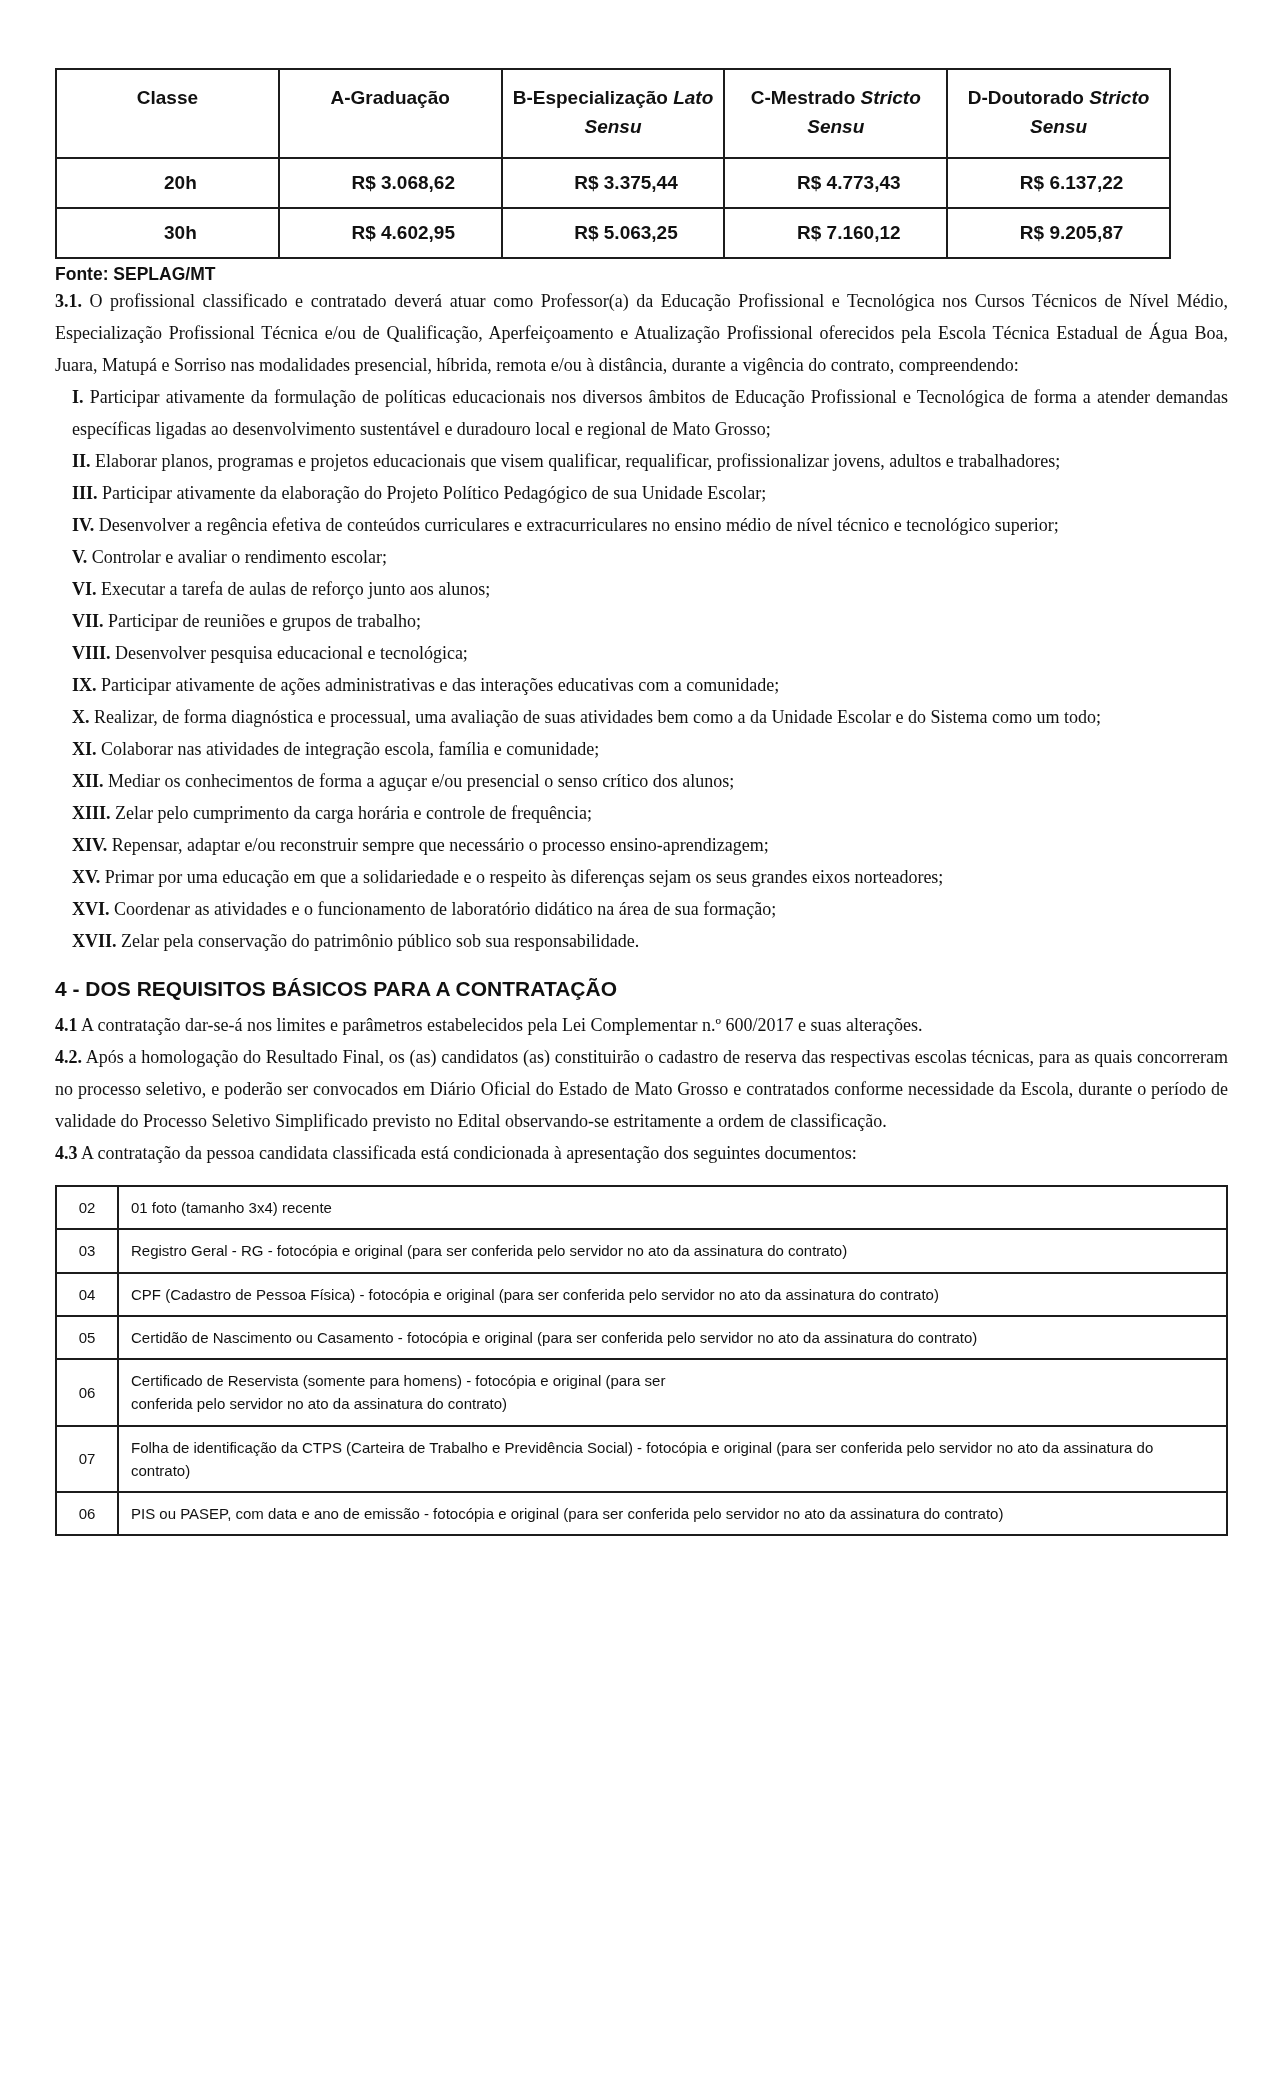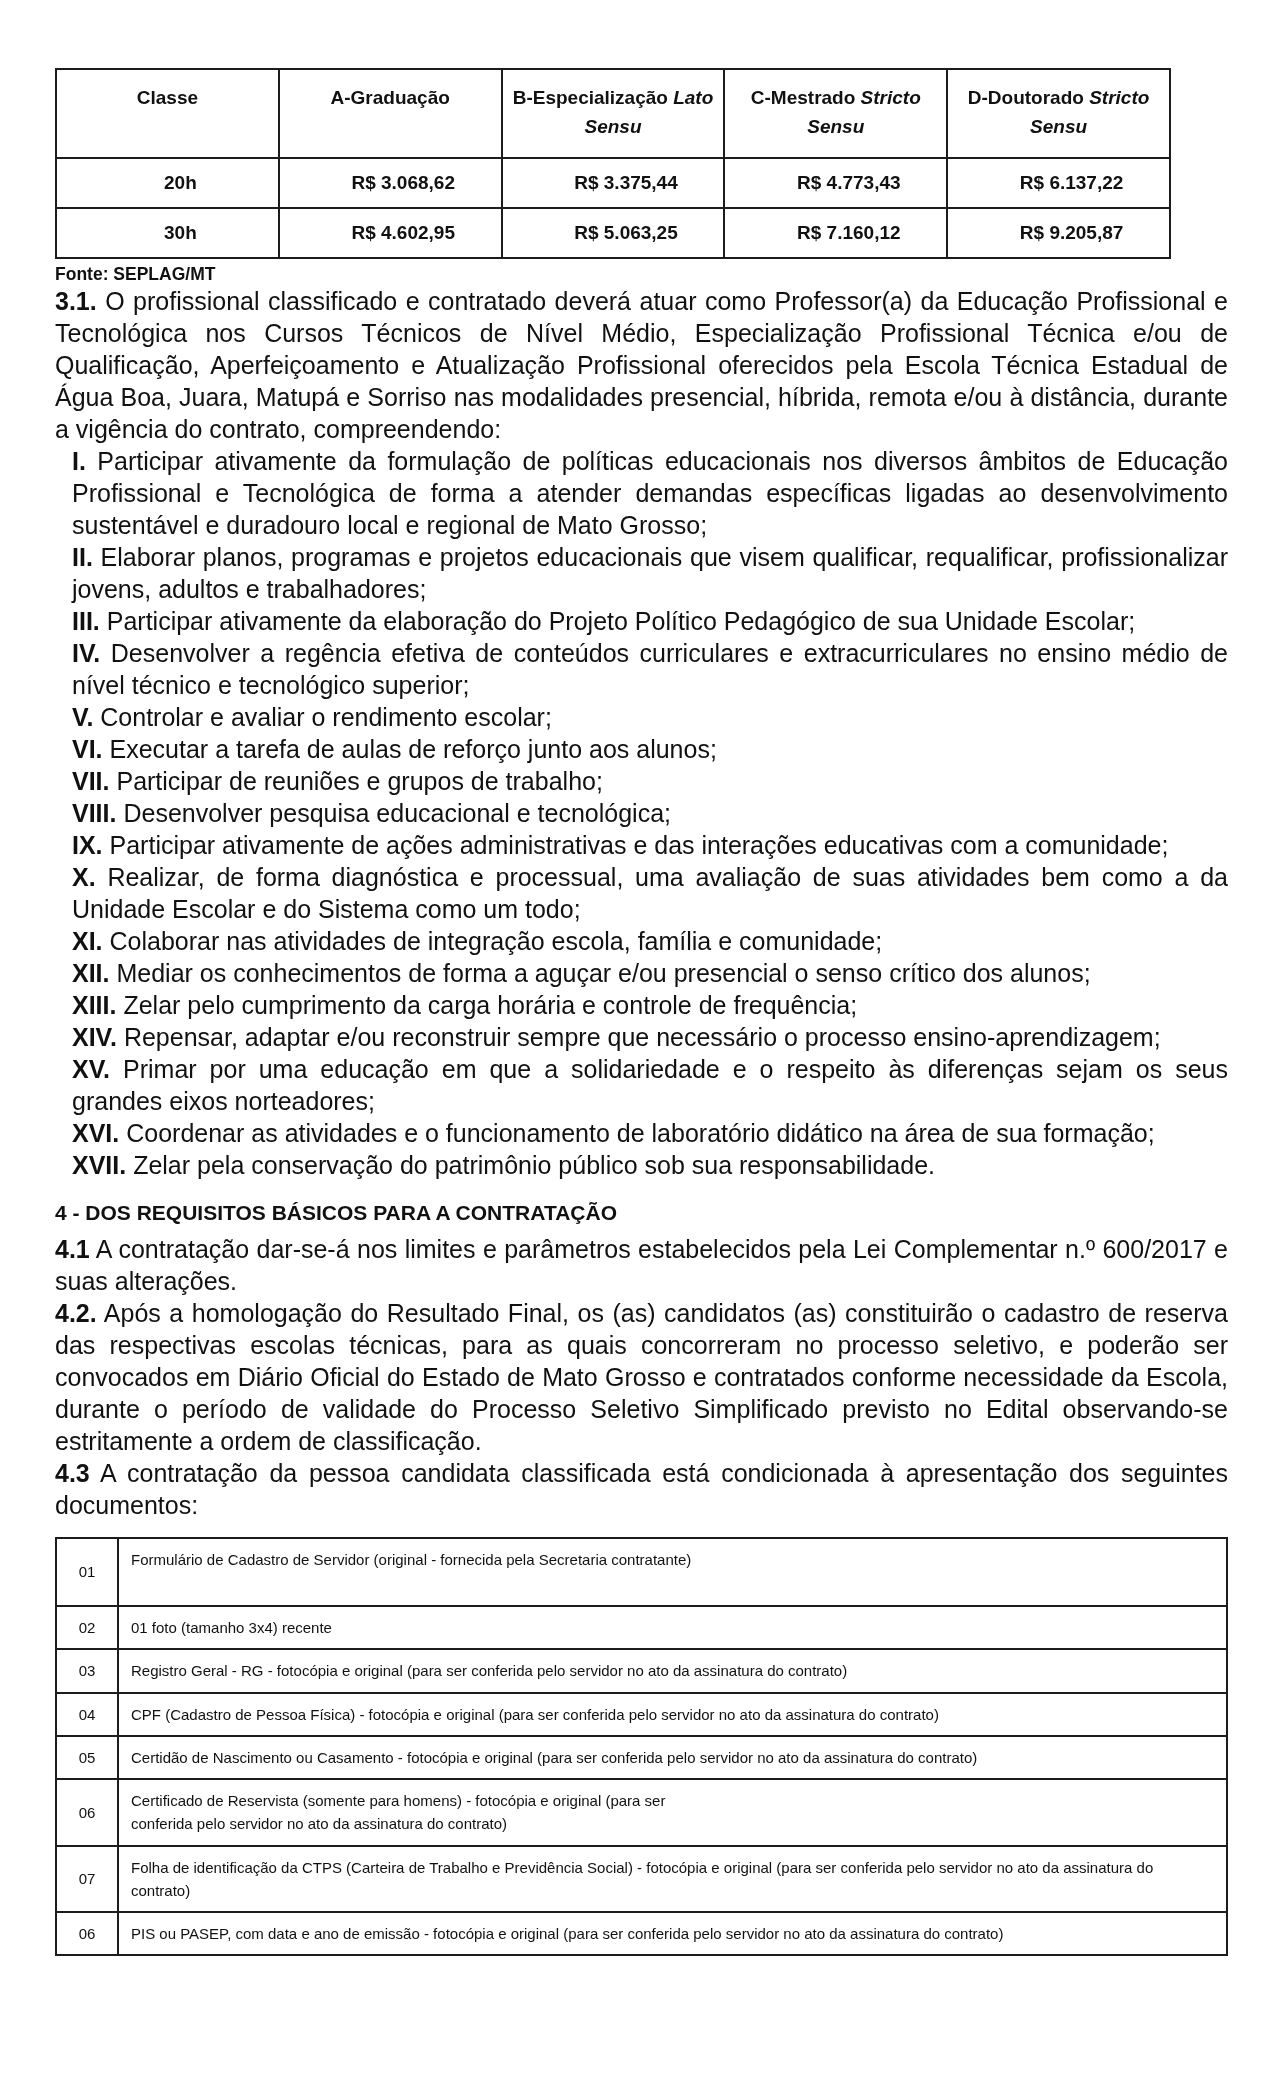--- a/index.html
+++ b/index.html
@@ -43,24 +43,25 @@
     margin:5px 0 0 0;
   }
 
   
   h3.sec{
     font-size:21px;
     margin:20px 0 8px 0;
     font-weight:bold;
   }
   p.para{
-    font-size:25px;
+    font-size:18px;
     line-height:32px;
     text-align:justify;
     margin:0;
+    font-family:Liberation Serif, serif;
   }
   .roman{padding-left:17px;}
   .roman p.para{margin:0;}
   b.n{font-weight:bold;}
 
   .gap-top{margin-top:30px;}
 
   
   table.docs{
     border-collapse:collapse;
@@ -139,24 +140,20 @@
   </div>
 
   <h3 class="sec gap-top">4 - DOS REQUISITOS BÁSICOS PARA A CONTRATAÇÃO</h3>
 
   <p class="para"><b class="n">4.1</b> <span>A contratação dar-se-á nos limites e parâmetros estabelecidos pela Lei Complementar n.º 600/2017 e suas alterações.</span></p>
   <p class="para"><b class="n">4.2.</b> <span>Após a homologação do Resultado Final, os (as) candidatos (as) constituirão o cadastro de reserva das respectivas escolas técnicas, para as quais concorreram no processo seletivo, e poderão ser convocados em Diário Oficial do Estado de Mato Grosso e contratados conforme necessidade da Escola, durante o período de validade do Processo Seletivo Simplificado previsto no Edital observando-se estritamente a ordem de classificação.</span></p>
   <p class="para"><b class="n">4.3</b> <span>A contratação da pessoa candidata classificada está condicionada à apresentação dos seguintes documentos:</span></p>
 
   <table class="docs">
     <tbody>
-      <tr class="tall">
-        <td class="num">01</td>
-        <td class="desc">Formulário de Cadastro de Servidor (original - fornecida pela Secretaria contratante)</td>
-      </tr>
       <tr>
         <td class="num">02</td>
         <td class="desc">01 foto (tamanho 3x4) recente</td>
       </tr>
       <tr>
         <td class="num">03</td>
         <td class="desc">Registro Geral - RG - fotocópia e original (para ser conferida pelo servidor no ato da assinatura do contrato)</td>
       </tr>
       <tr>
         <td class="num">04</td>

